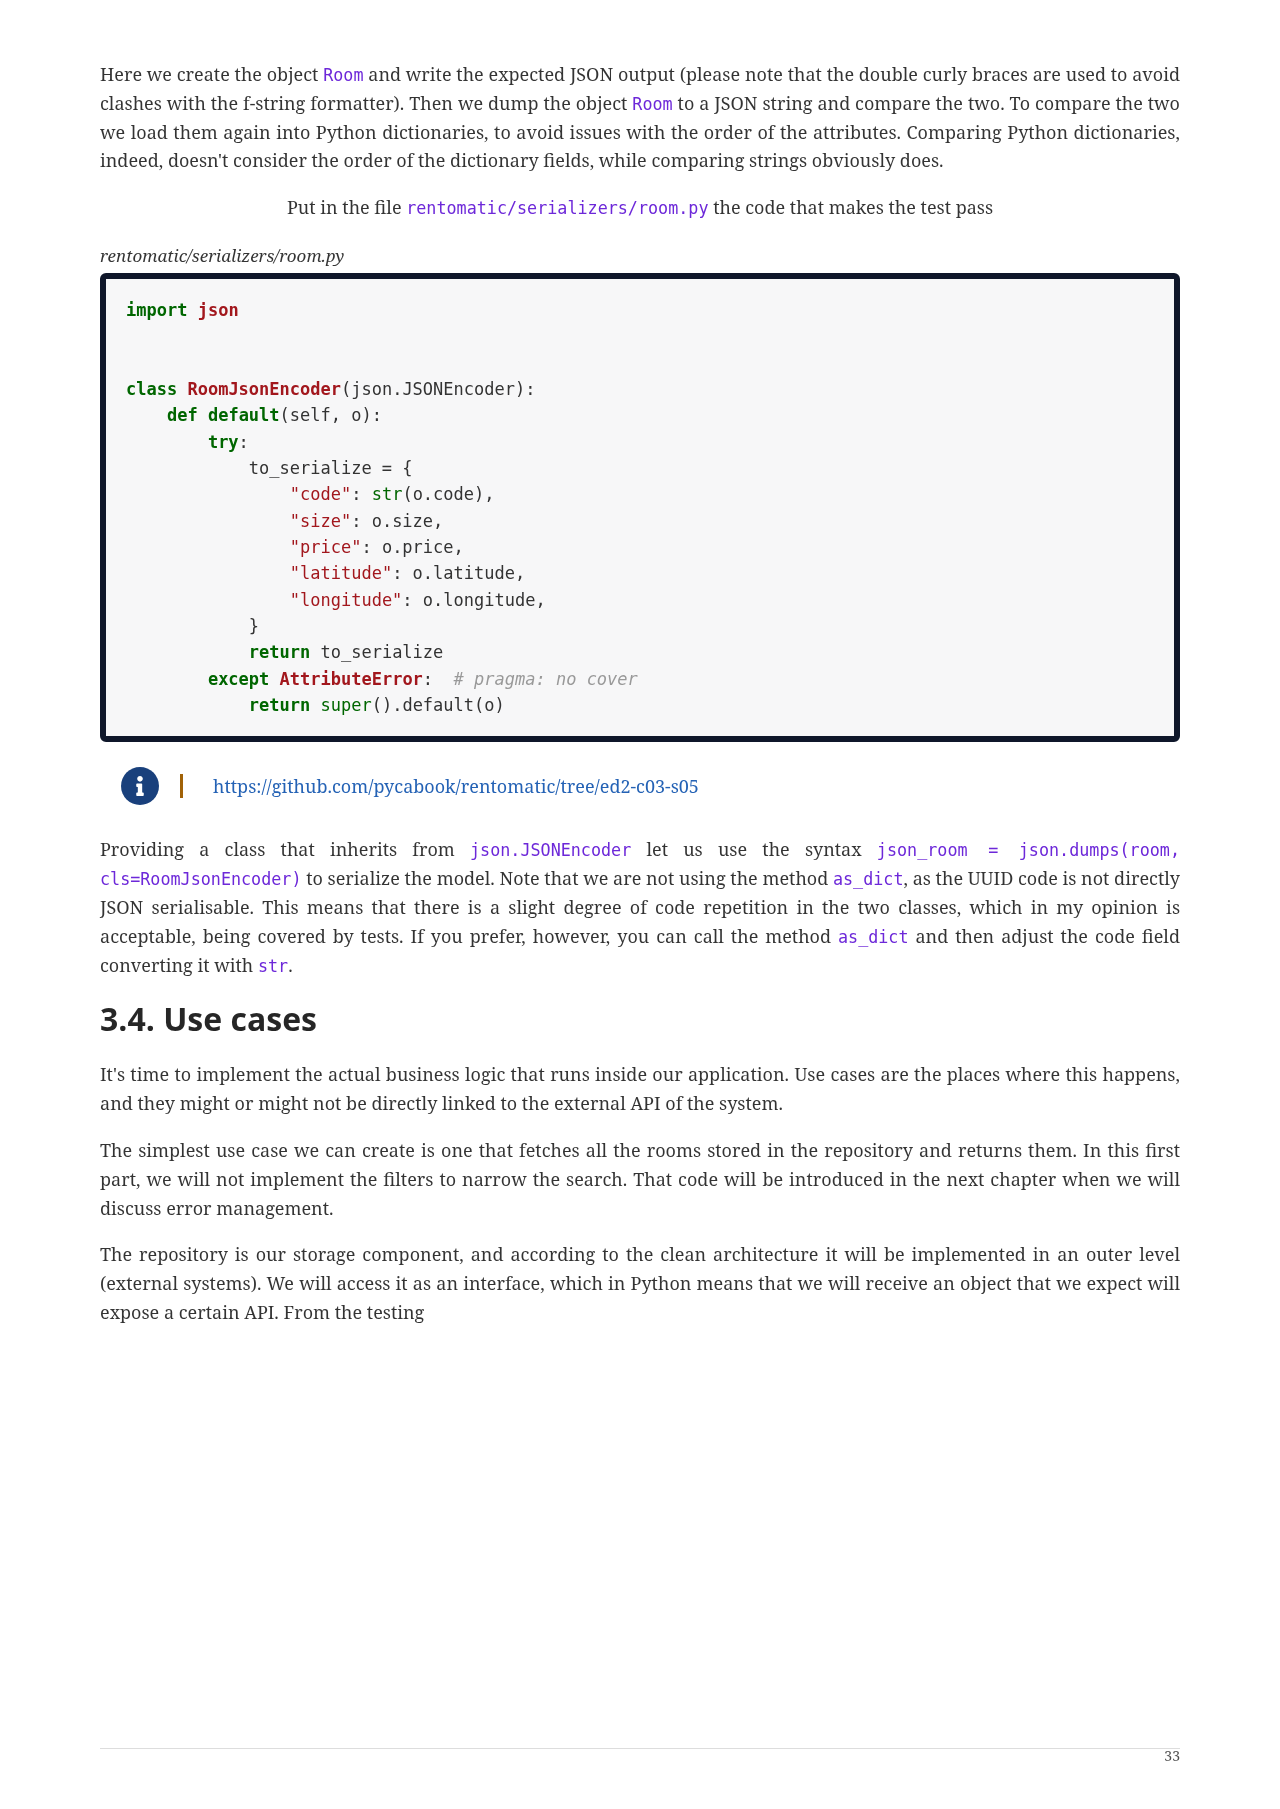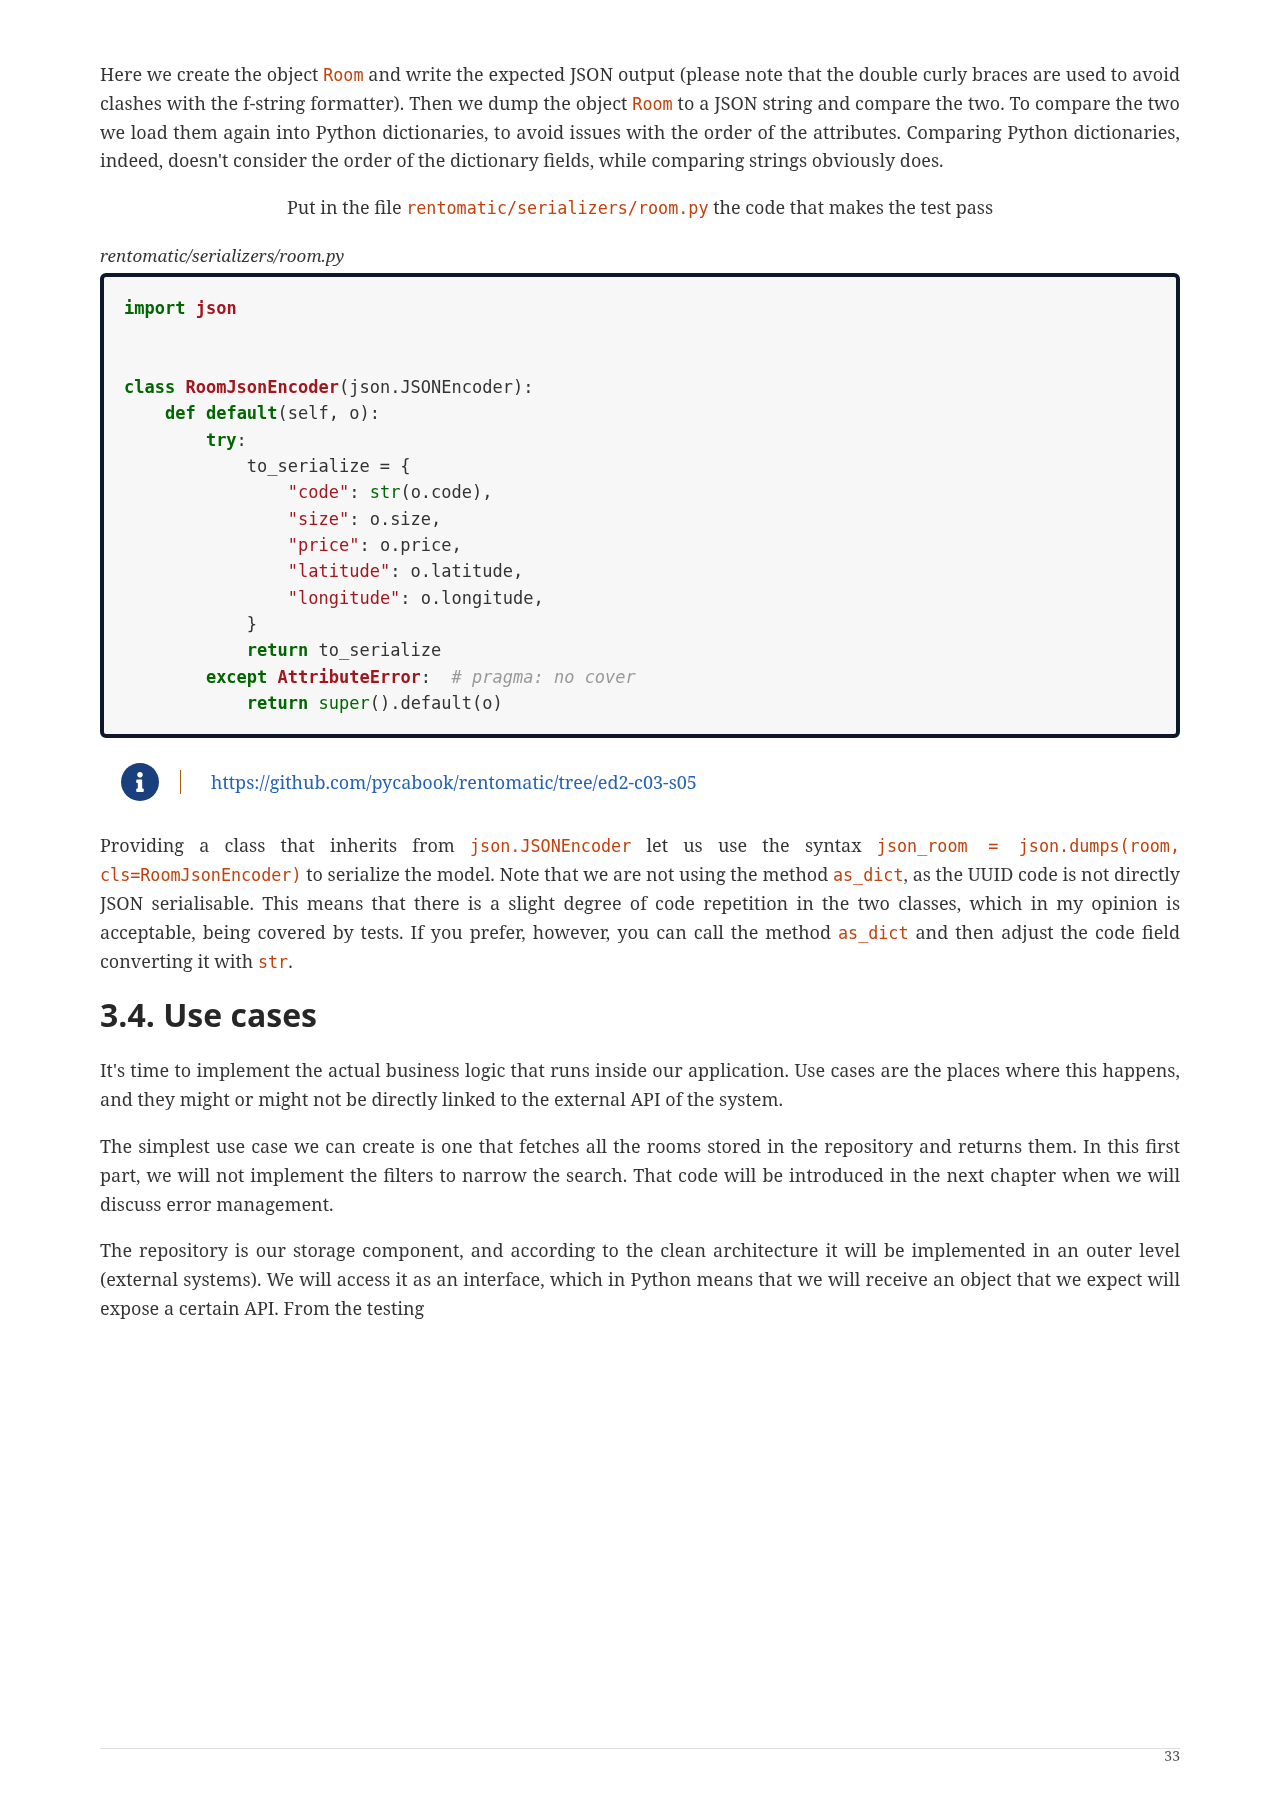--- a/index.html
+++ b/index.html
@@ -14,31 +14,31 @@
       position: relative;
     }
     p.body-text {
       text-align: justify;
       line-height: 1.6;
       margin-bottom: 18px;
     }
     .code-inline {
       font-family: "Droid Sans Mono", Consolas, monospace;
       font-size: 0.93em;
-      color: #c2410c;
+      color: #6d28d9;
     }
     .code-title {
       font-style: italic;
       font-size: 17px;
       color: rgba(0,0,0,0.8);
       margin-bottom: 6px;
       margin-top: 22px;
     }
     .code-block {
-      border: 4px solid #0f172a;
+      border: 6px solid #0f172a;
       border-radius: 6px;
       background: #f7f7f8;
       padding: 18px 20px;
       font-family: "Droid Sans Mono", Consolas, monospace;
       font-size: 17px;
       line-height: 1.55;
       white-space: pre;
       overflow-x: auto;
       margin-bottom: 25px;
     }
@@ -69,21 +69,21 @@
       display: flex;
       align-items: center;
       justify-content: center;
     }
     .admonition-icon svg {
       width: 14px;
       height: 20px;
       fill: #fff;
     }
     .admonition-content {
-      border-left: 1px solid #a16207;
+      border-left: 3px solid #a16207;
       padding-left: 30px;
       flex: 1;
     }
     .admonition-content a {
       color: #2462b5;
       text-decoration: none;
       font-size: 18px;
     }
     h2.section-heading {
       font-family: "Open Sans", "Helvetica Neue", Arial, sans-serif;

